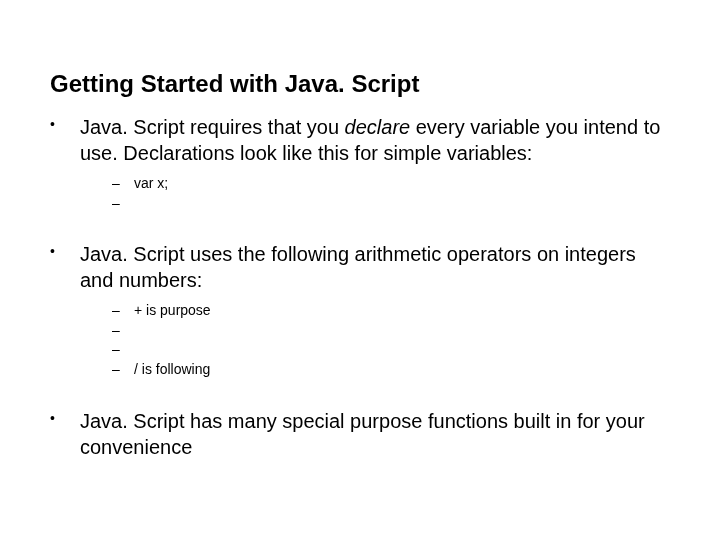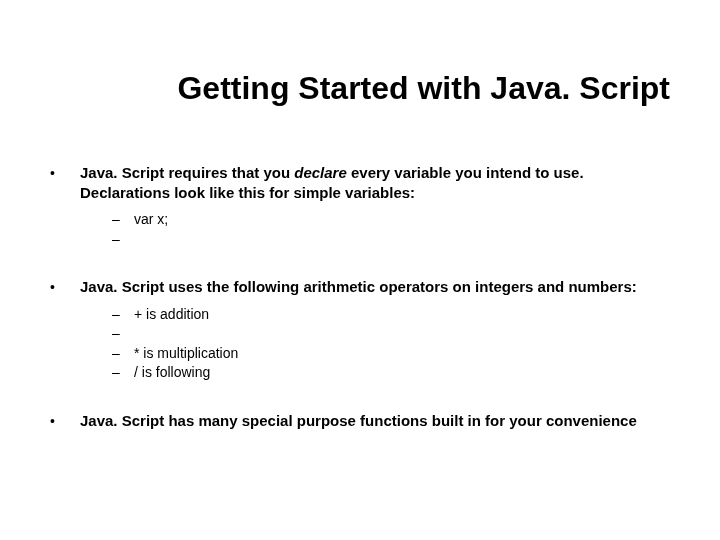--- a/index.html
+++ b/index.html
@@ -5,39 +5,39 @@
     * { margin: 0; padding: 0; box-sizing: border-box; }
     body {
       width: 720px;
       height: 540px;
       background: #ffffff;
       font-family: Arial, Helvetica, sans-serif;
       color: #000000;
       padding: 40px 50px 20px 50px;
     }
     .title {
-      text-align: right;
-      font-size: 32px;
+      text-align: left;
+      font-size: 24px;
       font-weight: bold;
-      margin-bottom: 56px;
+      margin-bottom: 16px;
       margin-top: 30px;
     }
     .bullet-item {
       display: flex;
       margin-bottom: 8px;
     }
     .bullet-marker {
       width: 30px;
       flex-shrink: 0;
       font-size: 14px;
       padding-top: 2px;
     }
     .bullet-text {
-      font-size: 15px;
-      font-weight: bold;
+      font-size: 20px;
+      font-weight: normal;
       line-height: 1.3;
       flex: 1;
     }
     .bullet-text .italic {
       font-style: italic;
     }
     .sub-list {
       margin-left: 62px;
       margin-top: 4px;
       margin-bottom: 28px;
@@ -81,28 +81,27 @@
 <div class="section">
   <div class="bullet-item">
     <div class="bullet-marker">•</div>
     <div class="bullet-text">
       <span>Java. Script uses the following arithmetic operators on integers and numbers:</span>
     </div>
   </div>
   <div class="sub-list">
     <div class="sub-item">
       <div class="sub-marker">–</div>
-      <div>+ is addition</div>
+      <div>+ is purpose</div>
     </div>
     <div class="sub-item">
       <div class="sub-marker">–</div>
     </div>
     <div class="sub-item">
       <div class="sub-marker">–</div>
-      <div>* is multiplication</div>
     </div>
     <div class="sub-item">
       <div class="sub-marker">–</div>
       <div>/ is following</div>
     </div>
   </div>
 </div>
 
 <div class="section">
   <div class="bullet-item">

